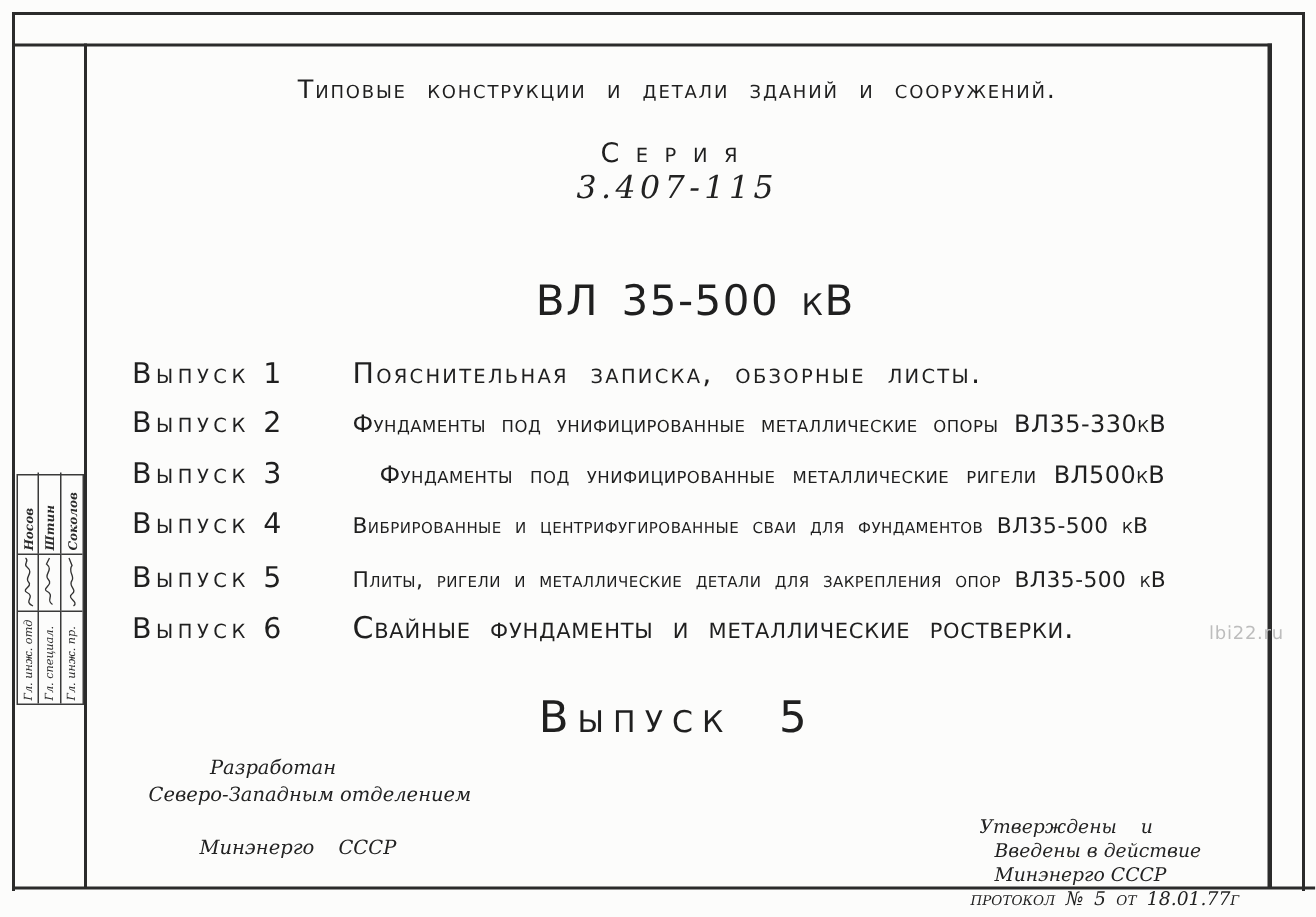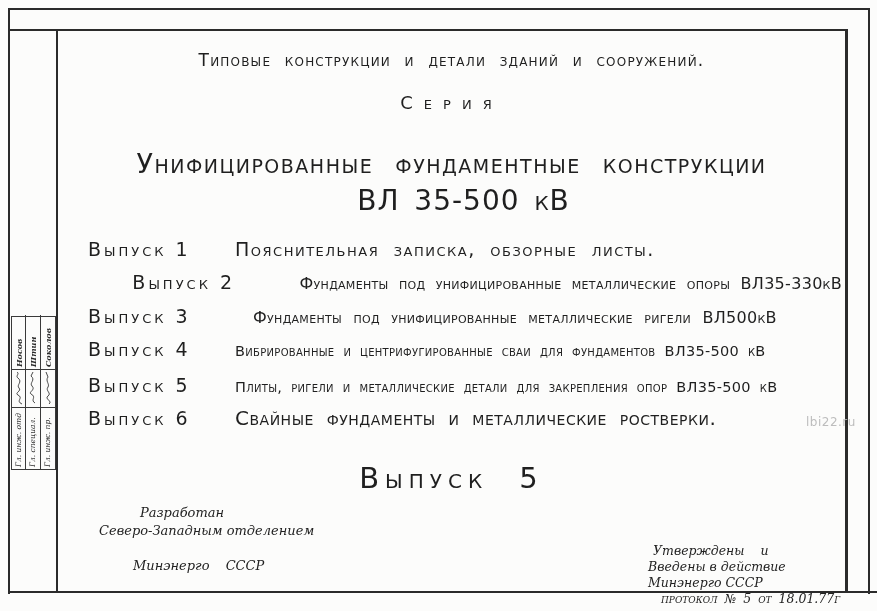--- a/index.html
+++ b/index.html
@@ -28,43 +28,43 @@
   .header-line { top:50px;  font-size:17px; letter-spacing:1.2px; word-spacing:7px; }
   .seriya      { top:92px;  font-size:18px; letter-spacing:11px; }
   .sernum      { position:absolute; left:57px; width:789px; text-align:center;
                  top:113px; font-size:21px; letter-spacing:3px; font-weight:500; }
   .title1      { top:148px; font-size:27px; letter-spacing:1.5px; word-spacing:12px; }
   .title2      { top:184px; font-size:28px; letter-spacing:1px; word-spacing:5px;padding-left:24px; }
 
   .issue-row { position:absolute; left:88px; right:35px; display:flex; align-items:baseline; }
   .issue-label { flex:none; width:147px; font-size:19px; letter-spacing:3px; }
   .issue-desc  { flex:1; }
-  .r1 { top:238px; } .r2 { top:271px;text-align:right; } .r3 { top:305px;gap:18px; }
+  .r1 { top:238px; } .r2 { top:271px; } .r3 { top:305px;gap:18px; }
   .r4 { top:338px; } .r5 { top:374px; } .r6 { top:406px; }
   .d1 { font-size:19px;   letter-spacing:1.5px; word-spacing:7px; }
   .d2 { font-size:16px;   letter-spacing:0.3px; word-spacing:5px; }
   .d3 { font-size:16px;   letter-spacing:0.3px; word-spacing:6px; }
   .d4 { font-size:14.5px; letter-spacing:0.3px; word-spacing:4px; }
   .d5 { font-size:14.5px; letter-spacing:0.3px; word-spacing:4px; }
   .d6 { font-size:20px;   letter-spacing:0.5px; word-spacing:6px; }
 
   .big-issue { top:461px; font-size:29px; letter-spacing:6px; word-spacing:16px; }
 
   .dev-block { position:absolute; left:95px; top:504px; width:260px;
                font-size:13px; line-height:18px; }
   .dev-l1 { margin-left:45px; }
   .dev-l2 { margin-left:4px;  }
   .dev-l3 { margin-left:5px;  word-spacing:6px; }
   .dev-l4 { margin-left:38px; margin-top:17px; word-spacing:12px; }
 
   .appr-block { position:absolute; left:633px; top:543px; width:215px;
                 font-size:12.5px; line-height:16px; }
   .appr-l1 { margin-left:20px; word-spacing:12px; }
-  .appr-l2 { margin-left:15px; }
-  .appr-l3 { margin-left:28px; font-variant:small-caps; word-spacing:3px; }
+  .appr-l2 { margin-left:30px; }
+  .appr-l3 { margin-left:14px; font-variant:small-caps; word-spacing:3px; }
 
   
   .stamp-wrap { position:absolute; left:11px; top:316px; width:45px; height:154px; }
   .stamp-rot  { position:absolute; left:0; top:0; width:154px; height:45px;
                 transform:translateY(154px) rotate(-90deg); transform-origin:0 0; }
   .stamp-grid { display:grid; width:154px; height:45px;
                 grid-template-columns:62px 38px 54px;
                 grid-template-rows:repeat(3,1fr);
                 border:1.5px solid #3a3a3a; }
   .stamp-cell { border-right:1px solid #3a3a3a; border-bottom:1px solid #3a3a3a;
@@ -115,21 +115,21 @@
               <path d="M1 7 C4 11,6 2,9 6 C12 10,14 3,18 6 C21 8,24 3,28 6 L33 4" fill="none" stroke="#333" stroke-width="0.9"></path>
             </svg>
         </div>
         <div class="stamp-cell stamp-name">Соколов</div>
       </div>
     </div>
   </div>
 
   <div class="draft centered header-line">Типовые конструкции и детали зданий и сооружений.</div>
   <div class="draft centered seriya">Серия</div>
-  <div class="draft centered title1">Унифицированные фундаментные конструкции</div>
+  <div class="hand sernum">3.407-115</div>
   <div class="draft centered title2">ВЛ 35-500 кВ</div>
 
   <div class="issue-row r1">
     <span class="draft issue-label">Выпуск 1</span>
     <span class="draft issue-desc d1">Пояснительная записка, обзорные листы.</span>
   </div>
   <div class="issue-row r2">
     <span class="draft issue-label">Выпуск 2</span>
     <span class="draft issue-desc d2">Фундаменты под унифицированные металлические опоры ВЛ35-330кВ</span>
   </div>

